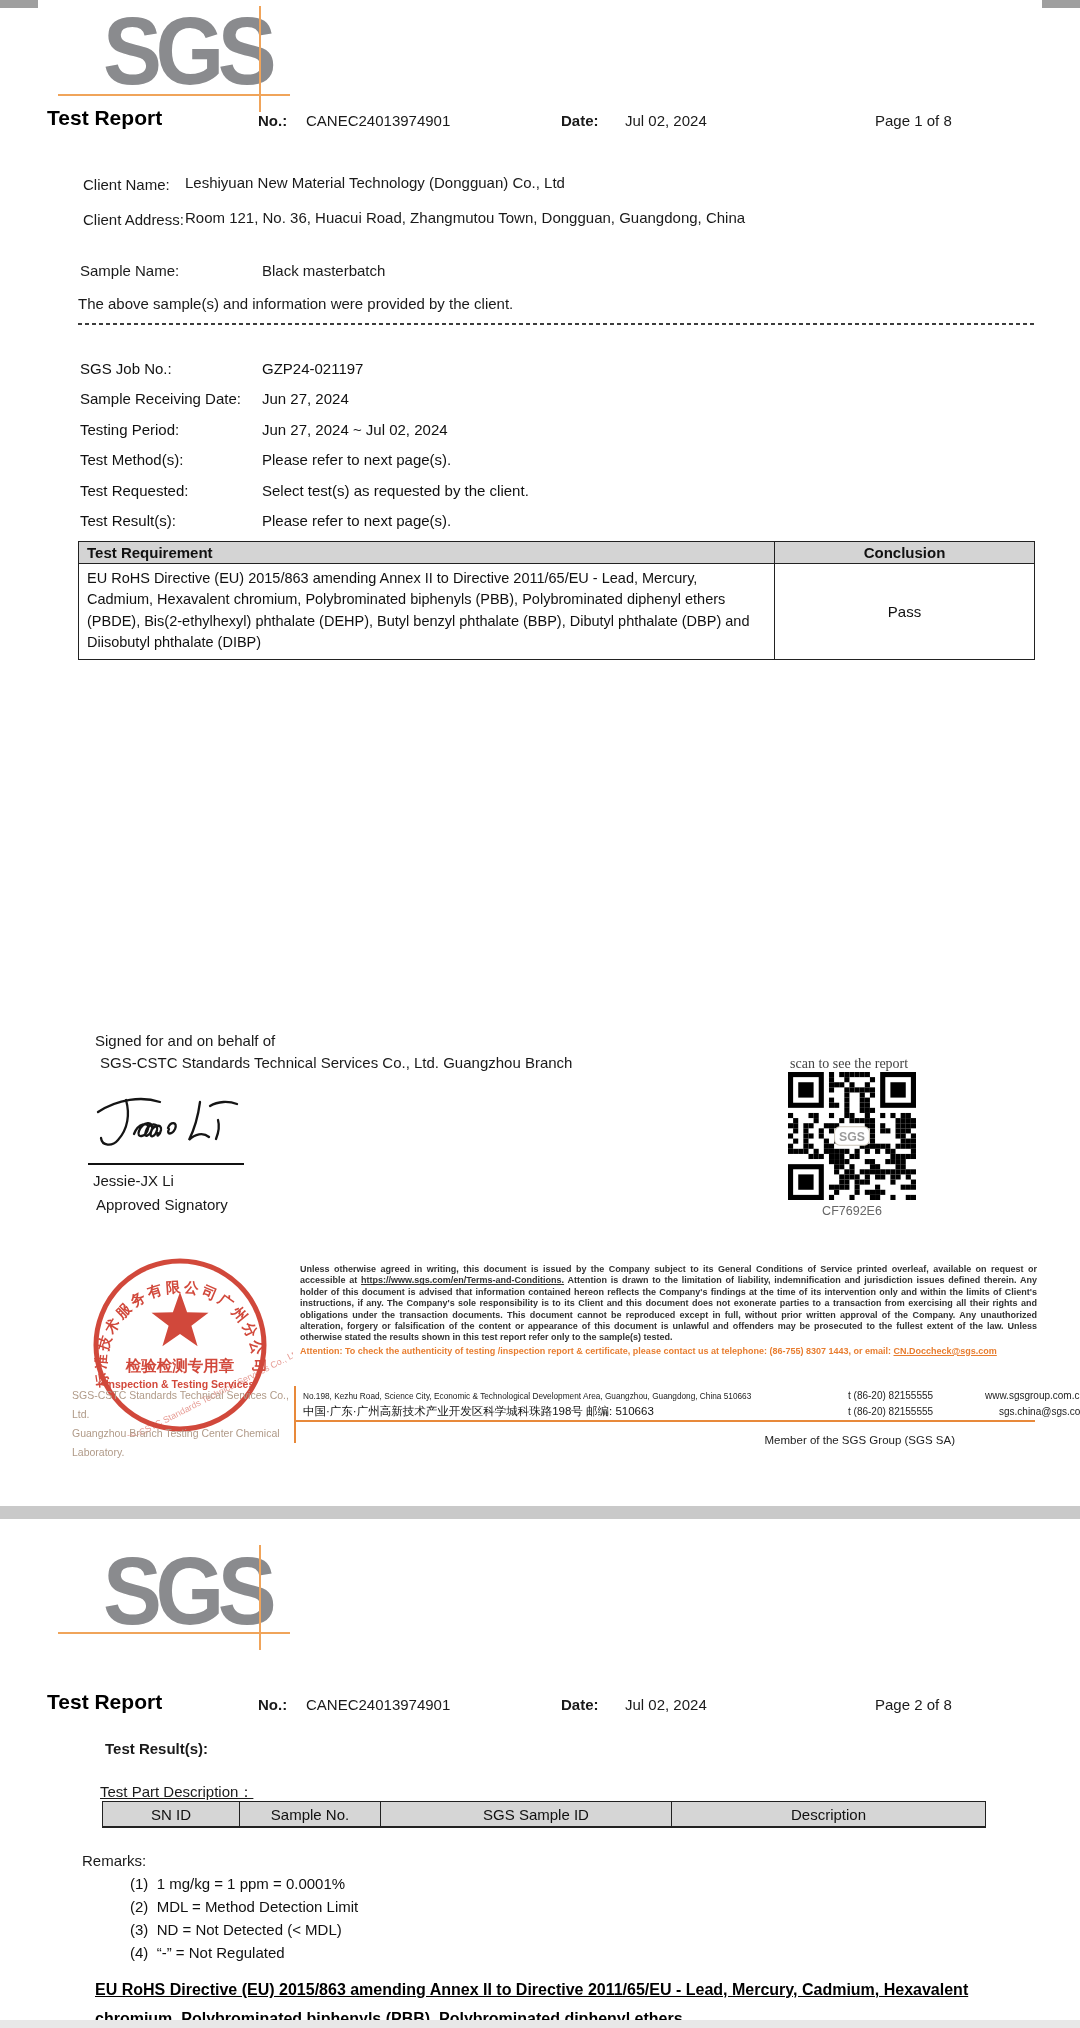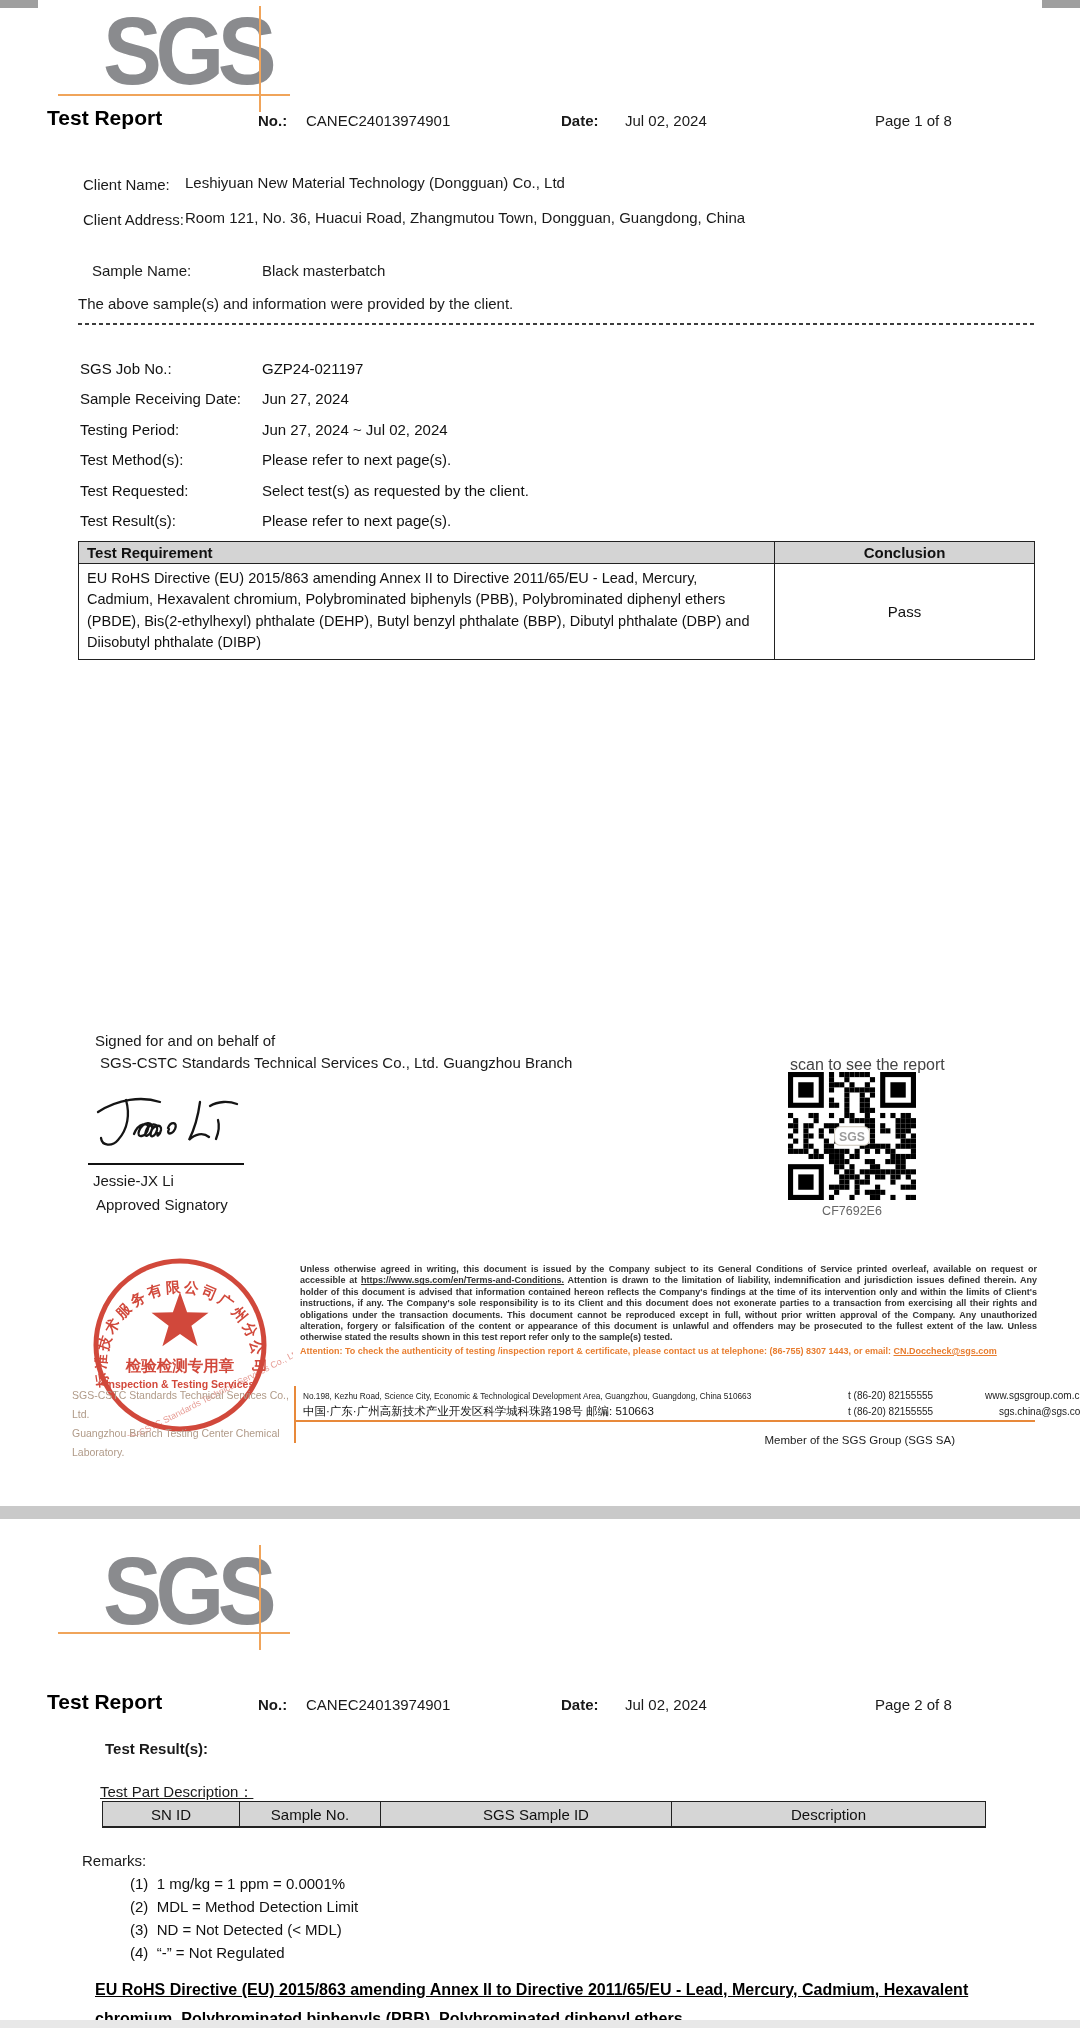--- a/index.html
+++ b/index.html
@@ -27,21 +27,21 @@
   .legal{width:737px;font-size:9px;font-weight:bold;line-height:11.4px;text-align:justify;color:#333;}
   .attention{margin-top:2px;color:#e87d2f;}
   .legal a, .ulink{text-decoration:underline;color:inherit;}
   .addr-en{font-size:8.6px;color:#222;transform:scaleX(.96);transform-origin:left;white-space:nowrap;}
   .addr-cn{font-size:11.5px;color:#111;white-space:nowrap;}
   .tel{font-size:10px;color:#222;white-space:nowrap;}
   .weblink{font-size:10px;color:#222;white-space:nowrap;}
   .member{font-size:11.5px;color:#222;width:360px;text-align:right;}
   .labname{font-size:10.5px;line-height:19px;color:#b09a88;}
   .sig-line{background:#111;height:2px;}
-  .qr-caption{font-size:16px;color:#444;}
+  .qr-caption{font-size:14px;color:#444;font-family:Liberation Serif, serif;}
   .qr-id{font-size:12.5px;color:#666;width:128px;text-align:center;}
   .graysep{background:#c9c9c9;}
   .rohs{width:880px;font-size:16px;font-weight:bold;line-height:29px;text-decoration:underline;color:#000;}
   .remitem{font-size:15px;height:23px;white-space:pre-wrap;}
   .underl{text-decoration:underline;}
 </style>
 </head>
 <body>
 
 <div id="doc">
@@ -60,21 +60,21 @@
     <span class="abs h15" style="left:306px;top:112px;">CANEC24013974901</span>
     <span class="abs h15 b" style="left:561px;top:112px;">Date:</span>
     <span class="abs h15" style="left:625px;top:112px;">Jul 02, 2024</span>
     <span class="abs h15" style="left:875px;top:112px;">Page 1 of 8</span>
 
     <span class="abs h15" style="left:83px;top:176px;">Client Name:</span>
     <span class="abs h15" style="left:185px;top:174px;">Leshiyuan New Material Technology (Dongguan) Co., Ltd</span>
     <span class="abs h15" style="left:83px;top:211px;">Client Address:</span>
     <span class="abs h15" style="left:185px;top:209px;">Room 121, No. 36, Huacui Road, Zhangmutou Town, Dongguan, Guangdong, China</span>
 
-    <span class="abs h15" style="left:80px;top:262px;margin-left:12px;">Sample Name:</span>
+    <span class="abs h15" style="left:80px;top:262px;">Sample Name:</span>
     <span class="abs h15" style="left:262px;top:262px;">Black masterbatch</span>
     <span class="abs h15" style="left:78px;top:295px;">The above sample(s) and information were provided by the client.</span>
     <div class="abs dashes" style="left:78px;top:323px;width:957px;"></div>
 
     <div class="abs" style="left:80px;top:360px;">
       <div class="irow"><span class="ilabel">SGS Job No.:</span><span>GZP24-021197</span></div>
       <div class="irow"><span class="ilabel">Sample Receiving Date:</span><span>Jun 27, 2024</span></div>
       <div class="irow"><span class="ilabel">Testing Period:</span><span>Jun 27, 2024 ~ Jul 02, 2024</span></div>
       <div class="irow"><span class="ilabel">Test Method(s):</span><span>Please refer to next page(s).</span></div>
       <div class="irow"><span class="ilabel">Test Requested:</span><span>Select test(s) as requested by the client.</span></div>

